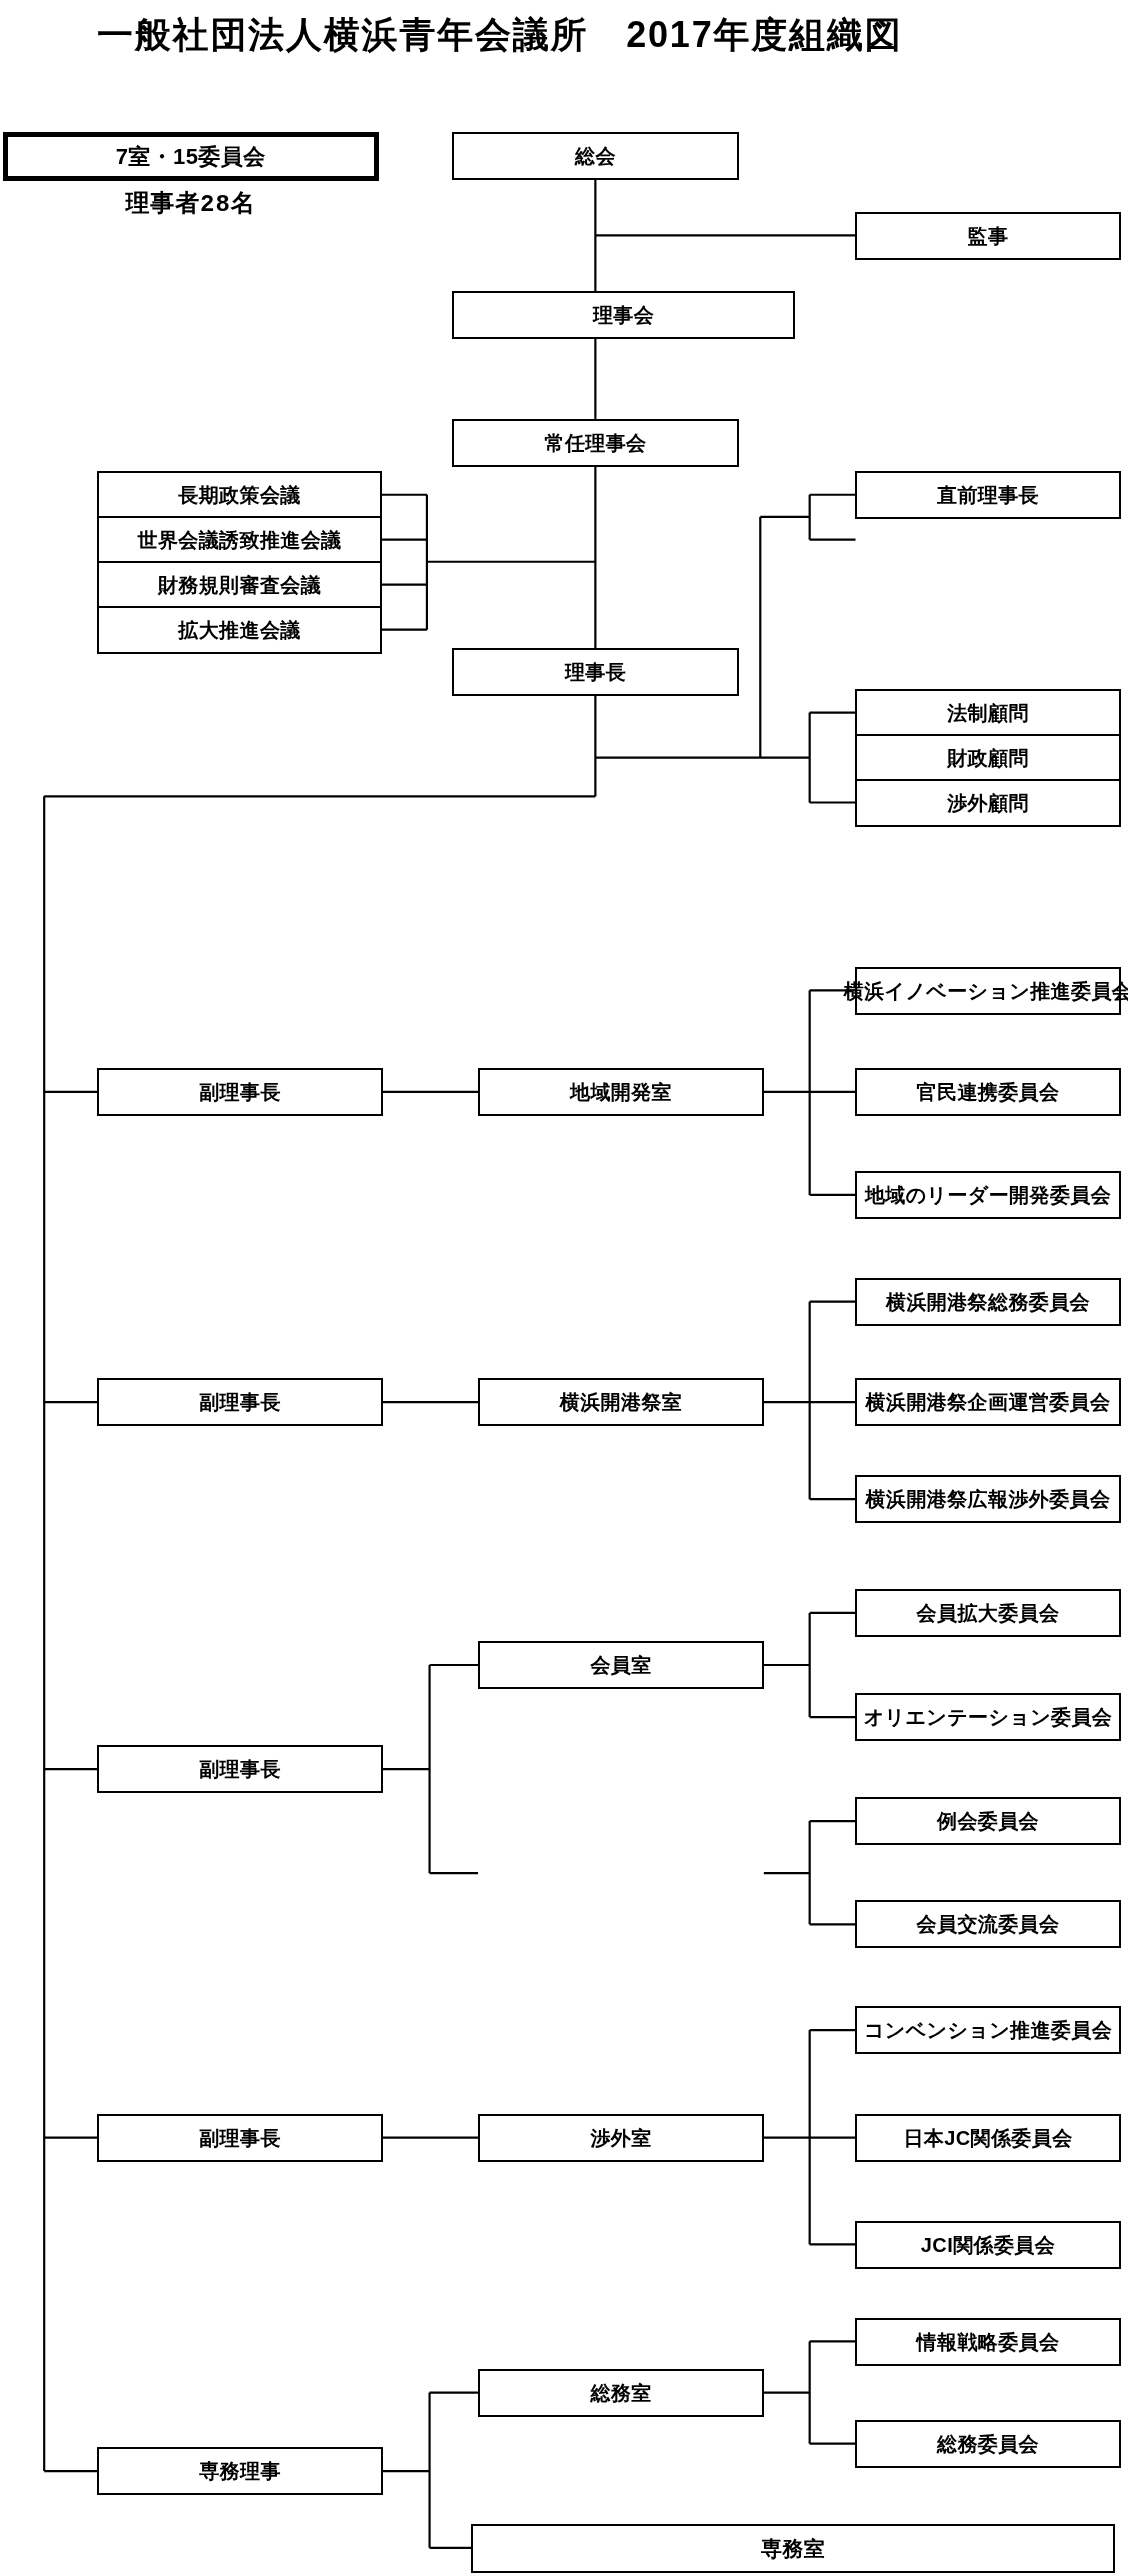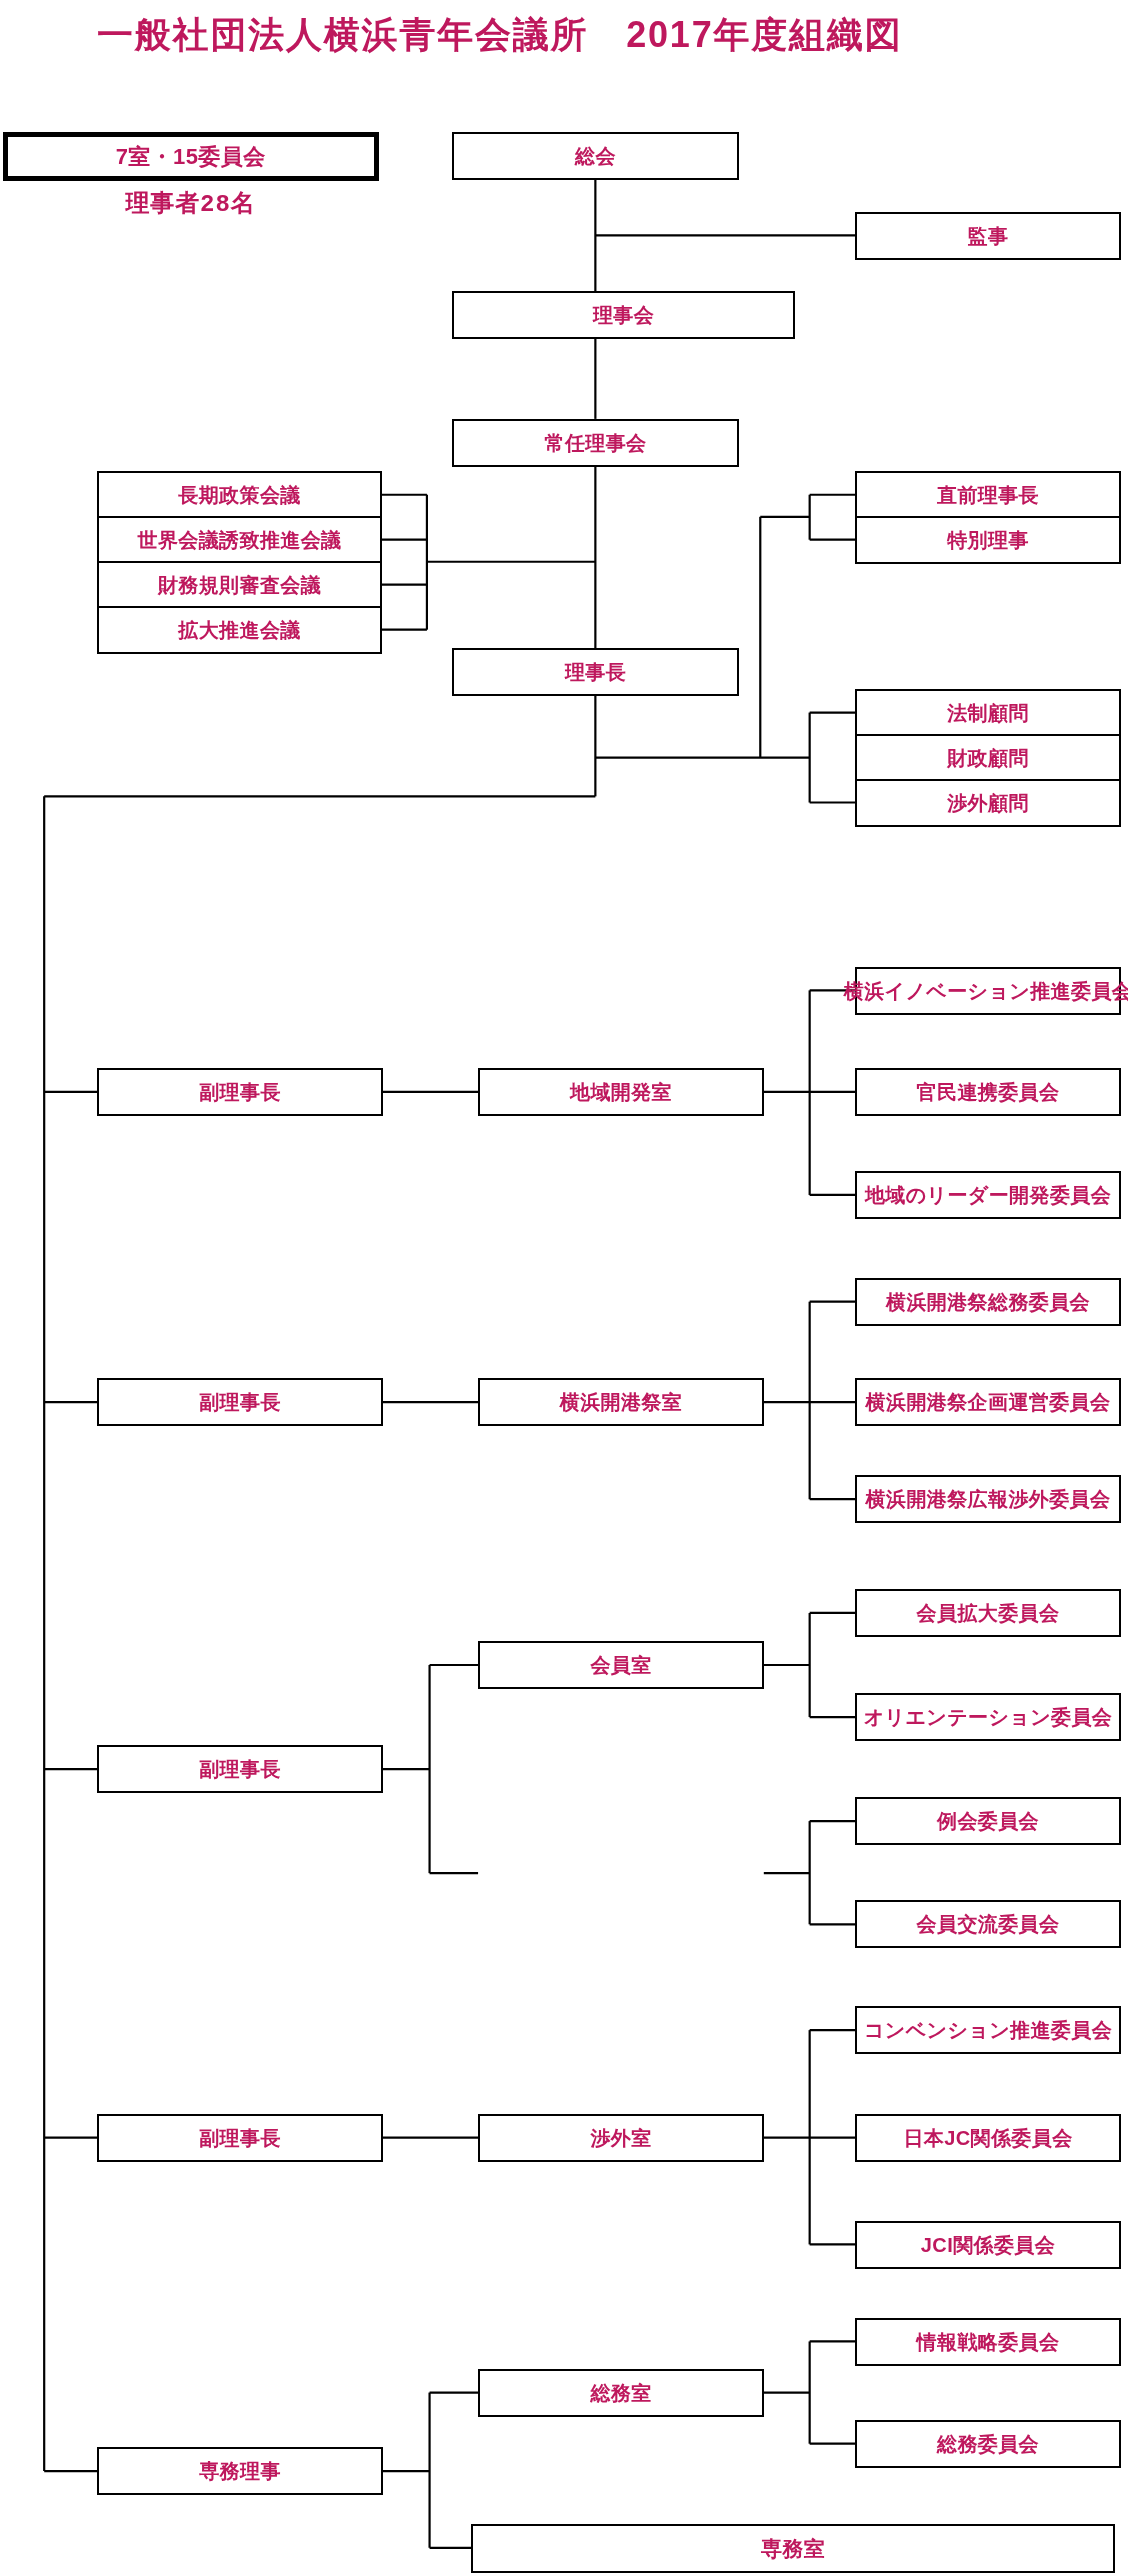--- a/index.html
+++ b/index.html
@@ -1,21 +1,21 @@
 <!DOCTYPE html>
 <html style="font-size:14px"><head>
 <meta charset="utf-8">
 <style>
   html,body{margin:0;padding:0;background:#ffffff;}
   #canvas{
     position:relative;
     width:1129px;height:2576px;
     background:#ffffff;
     font-family:"Liberation Sans","DejaVu Sans",sans-serif;
-    color:#be185d;
+    color:#000000;
     overflow:hidden;
   }
   #lines{position:absolute;left:0;top:0;width:1129px;height:2576px;}
   .box{
     position:absolute;
     box-sizing:border-box;
     border:2.6px solid #000;
     background:#fff;
     display:flex;align-items:center;justify-content:center;
     font-size:20px;font-weight:700;
@@ -112,21 +112,20 @@
   <div class="box" style="left:855px;top:212px;width:266px;height:48px">監事</div>
   <div class="box" style="left:452px;top:291px;width:343px;height:48px">理事会</div>
   <div class="box" style="left:452px;top:419px;width:287px;height:48px">常任理事会</div>
 
   <div class="box" style="left:97px;top:471px;width:285px;height:48px">長期政策会議</div>
   <div class="box" style="left:97px;top:516px;width:285px;height:48px">世界会議誘致推進会議</div>
   <div class="box" style="left:97px;top:561px;width:285px;height:48px">財務規則審査会議</div>
   <div class="box" style="left:97px;top:606px;width:285px;height:48px">拡大推進会議</div>
 
   <div class="box" style="left:855px;top:471px;width:266px;height:48px">直前理事長</div>
-  <div class="box" style="left:855px;top:516px;width:266px;height:48px">特別理事</div>
 
   <div class="box" style="left:452px;top:648px;width:287px;height:48px">理事長</div>
 
   <div class="box" style="left:855px;top:689px;width:266px;height:48px">法制顧問</div>
   <div class="box" style="left:855px;top:734px;width:266px;height:48px">財政顧問</div>
   <div class="box" style="left:855px;top:779px;width:266px;height:48px">渉外顧問</div>
 
   <div class="box" style="left:97px;top:1068px;width:286px;height:48px">副理事長</div>
   <div class="box" style="left:478px;top:1068px;width:286px;height:48px">地域開発室</div>
   <div class="box" style="left:855px;top:967px;width:266px;height:48px">横浜イノベーション推進委員会</div>

